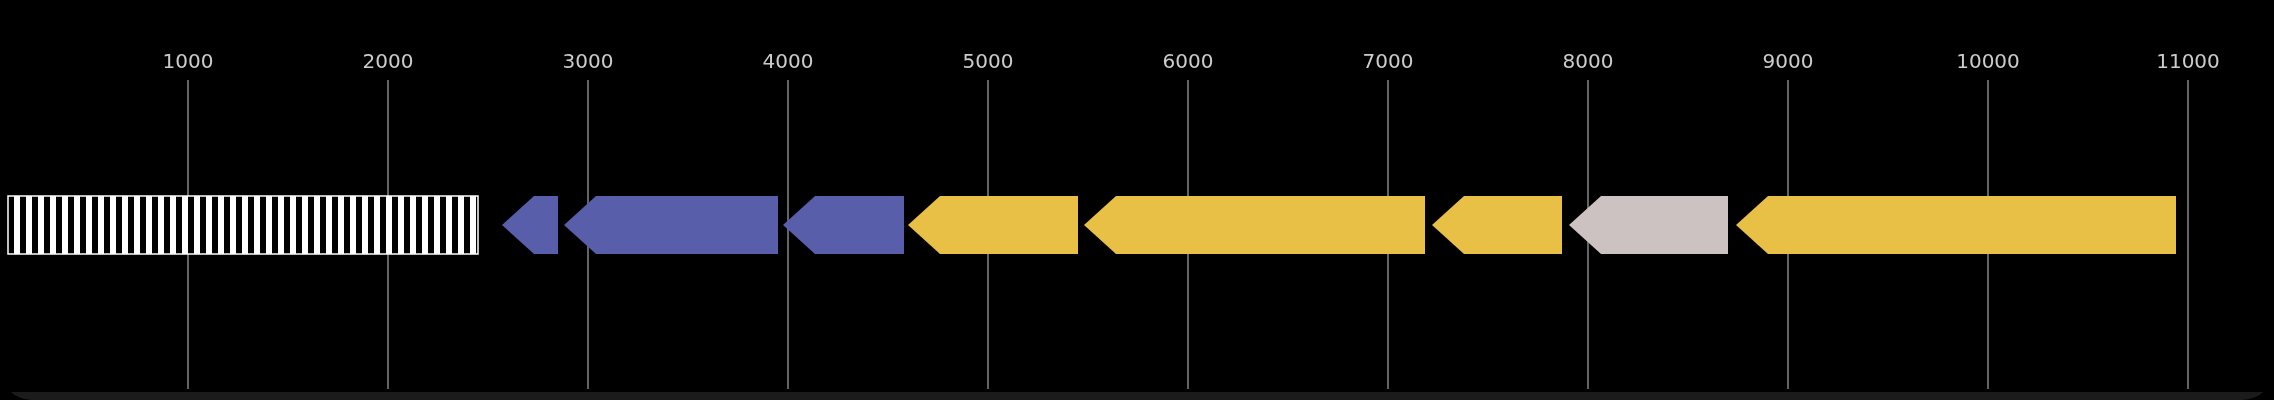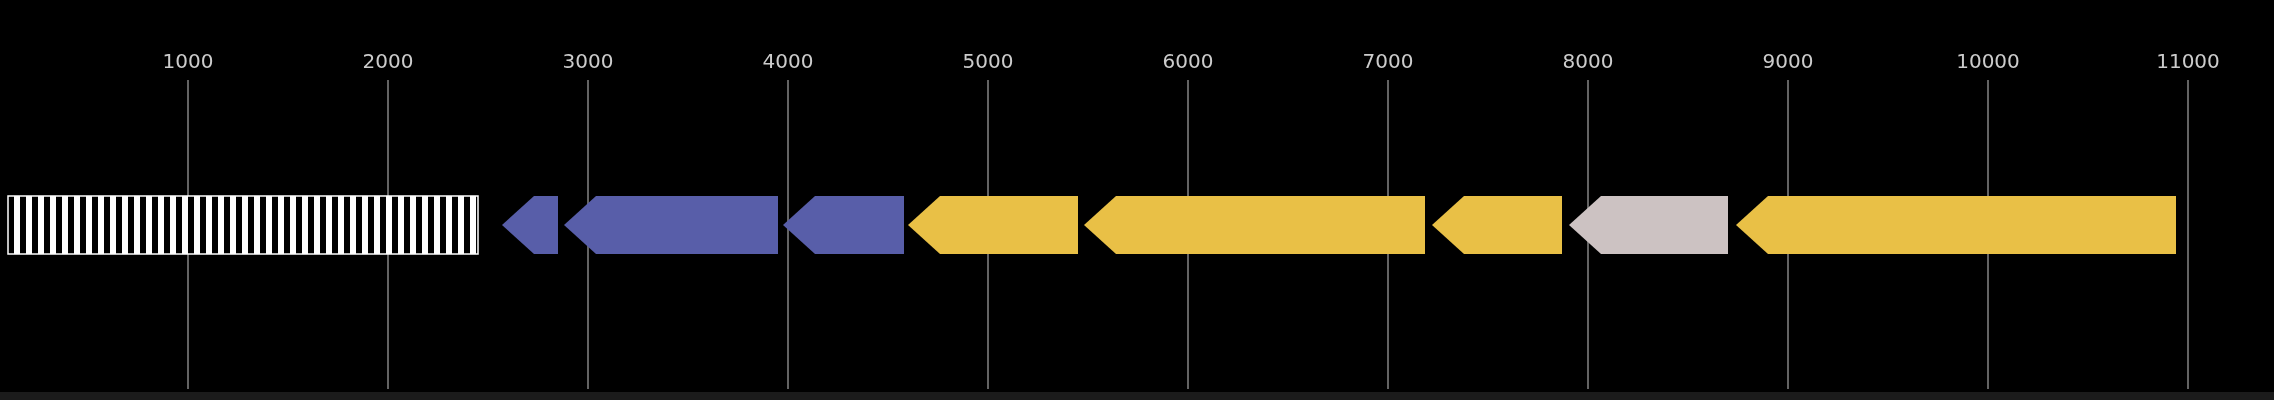--- a/index.html
+++ b/index.html
@@ -7,20 +7,21 @@
     padding: 0;
     background: #000000;
   }
   .figure {
     position: relative;
     width: 2274px;
     height: 400px;
     background: #000000;
     overflow: hidden;
     font-family: "DejaVu Sans", "Liberation Sans", sans-serif;
+    border-radius: 32px;
   }
   .figure svg {
     display: block;
   }
   .figure svg text {
     font-family: "DejaVu Sans", "Liberation Sans", sans-serif;
   }
 </style>
 </head>
 <body>

